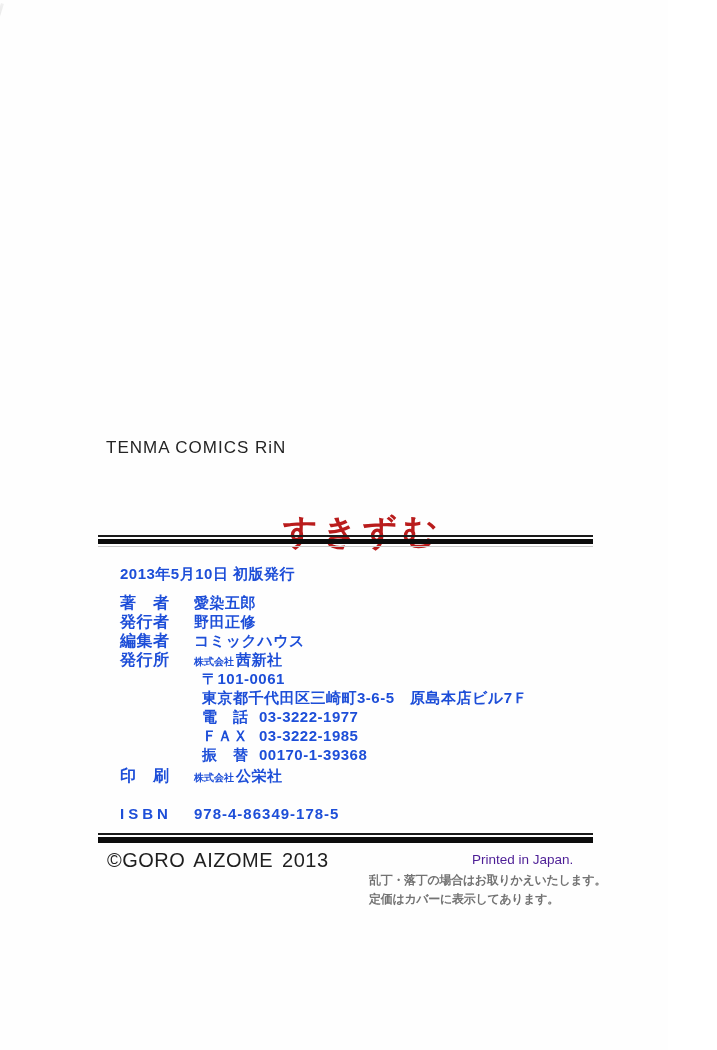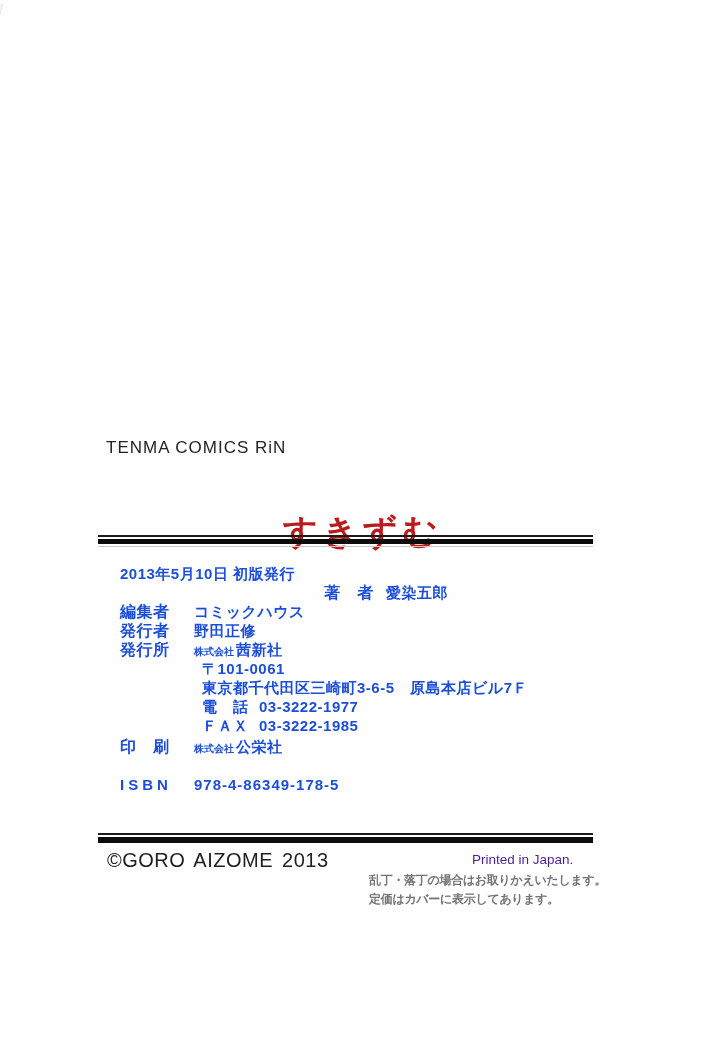--- a/index.html
+++ b/index.html
@@ -32,21 +32,21 @@
   .rule-bottom{top:833px;}
   .r-thin{height:2px;background:#1a1a1a;}
   .r-thick{height:5px;background:#0c0c0c;margin-top:2px;}
   .rule-bottom .r-thick{height:6px;}
   .r-ghost{height:1px;background:#c9c9c9;margin-top:2px;}
   .colophon{
     position:absolute;left:120px;top:564px;width:520px;
     font-size:15px;font-weight:600;letter-spacing:.5px;color:#1d4ed8;
   }
   .line{height:19px;line-height:19px;white-space:nowrap;}
-  .row-first{text-align:center;}
+  .row-first{margin-top:10px;}
   .lbl{display:inline-block;width:74px;font-size:16px;}
   .indent{padding-left:82px;}
   .lbl2{display:inline-block;width:57px;}
   .corp{font-size:10px;letter-spacing:0;margin-right:2px;}
   .row-printer{margin-top:2px;}
   .row-isbn{margin-top:19px;}
   .isbn-lbl{letter-spacing:4px;font-size:15px;}
   .isbn-val{letter-spacing:1px;}
   .copyright{
     position:absolute;left:107px;top:849px;
@@ -82,43 +82,46 @@
 
   <div class="colophon">
 
     <div class="line">2013年5月10日 初版発行</div>
 
     <div class="line row-first">
       <span class="lbl">著　者</span><span>愛染五郎</span>
     </div>
 
     <div class="line">
-      <span class="lbl">編集者</span><span>コミックハウス</span>
+      <span class="lbl">発行者</span><span>野田正修</span>
     </div>
 
     <div class="line">
-      <span class="lbl">発行者</span><span>野田正修</span>
+      <span class="lbl">編集者</span><span>コミックハウス</span>
     </div>
 
     <div class="line">
       <span class="lbl">発行所</span><span class="corp">株式会社</span><span>茜新社</span>
     </div>
 
     <div class="line indent">〒101-0061</div>
 
     <div class="line indent">東京都千代田区三崎町3-6-5　原島本店ビル7Ｆ</div>
 
     <div class="line indent">
       <span class="lbl2">電　話</span><span>03-3222-1977</span>
     </div>
 
     <div class="line indent">
       <span class="lbl2">ＦＡＸ</span><span>03-3222-1985</span>
     </div>
 
+    <div class="line indent">
+      <span class="lbl2">振　替</span><span>00170-1-39368</span>
+    </div>
 
     <div class="line row-printer">
       <span class="lbl">印　刷</span><span class="corp">株式会社</span><span>公栄社</span>
     </div>
 
     <div class="line row-isbn">
       <span class="lbl isbn-lbl">ISBN</span><span class="isbn-val">978-4-86349-178-5</span>
     </div>
 
   </div>

